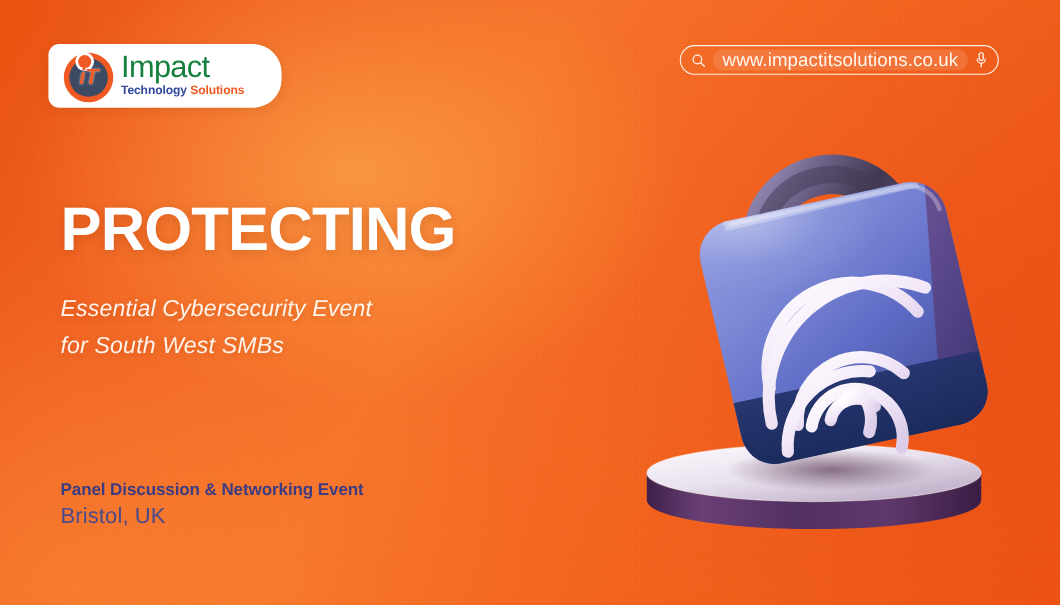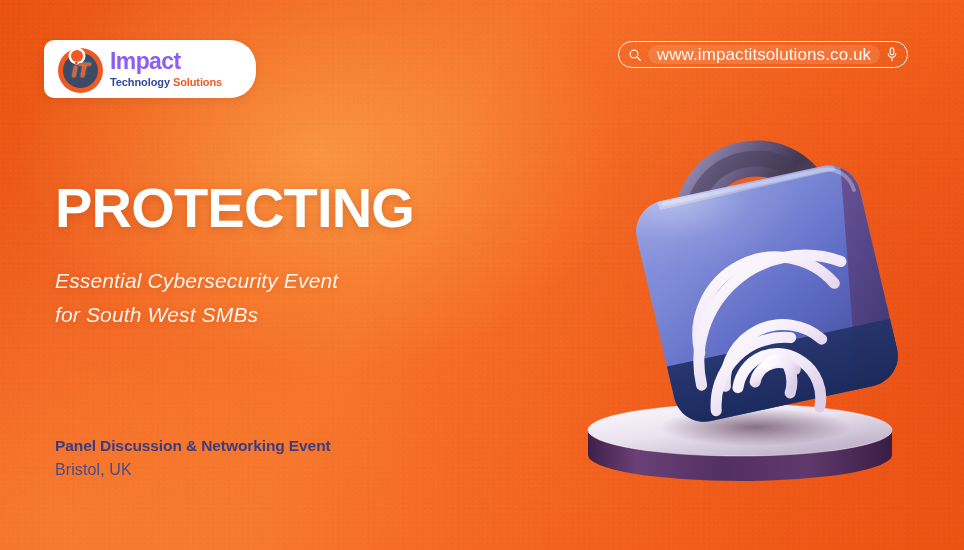--- a/index.html
+++ b/index.html
@@ -64,21 +64,21 @@
     position:absolute; left:0; top:7px;
     width:35px; text-align:center;
     font-size:20px; font-weight:bold; font-style:italic;
     color:#F05A22; letter-spacing:-.5px;
     font-family:"Liberation Sans", sans-serif;
     line-height:20px;
     text-shadow:0 0 2px rgba(255,255,255,.8);
   }
   #logo-words { position:absolute; left:66px; top:7px; }
   #logo-impact {
-    font-size:23px; font-weight:bold; color:#8b5cf6;
+    font-size:28px; font-weight:normal; color:#15803d;
     letter-spacing:-.6px; line-height:28px;
   }
   #logo-sub {
     font-size:11px; font-weight:bold; 
     line-height:13px; letter-spacing:-.1px; margin-top:1px;
   }
   #logo-sub .tech { color:#31489C; }
   #logo-sub .sol  { color:#F05A22; }
 
   
@@ -118,21 +118,21 @@
     text-shadow:0 2px 7px rgba(150,45,0,.22);
     font-style:italic;
   }
   #event-block { position:absolute; left:55px; top:436px; }
   #event-title {
     font-size:15.5px; font-weight:bold; color:#3B3C82;
     letter-spacing:-.1px; line-height:20px;
   }
   #event-location {
     margin-top:4px;
-    font-size:16px; font-weight:400; color:#4A4A8C;
+    font-size:20px; font-weight:400; color:#4A4A8C;
     letter-spacing:.1px; line-height:19px;
   }
 
   
   #lock-art { position:absolute; left:540px; top:100px; width:400px; height:400px; }
   #lock-art svg { width:100%; height:100%; display:block; }
 </style>
 </head>
 <body>
 

